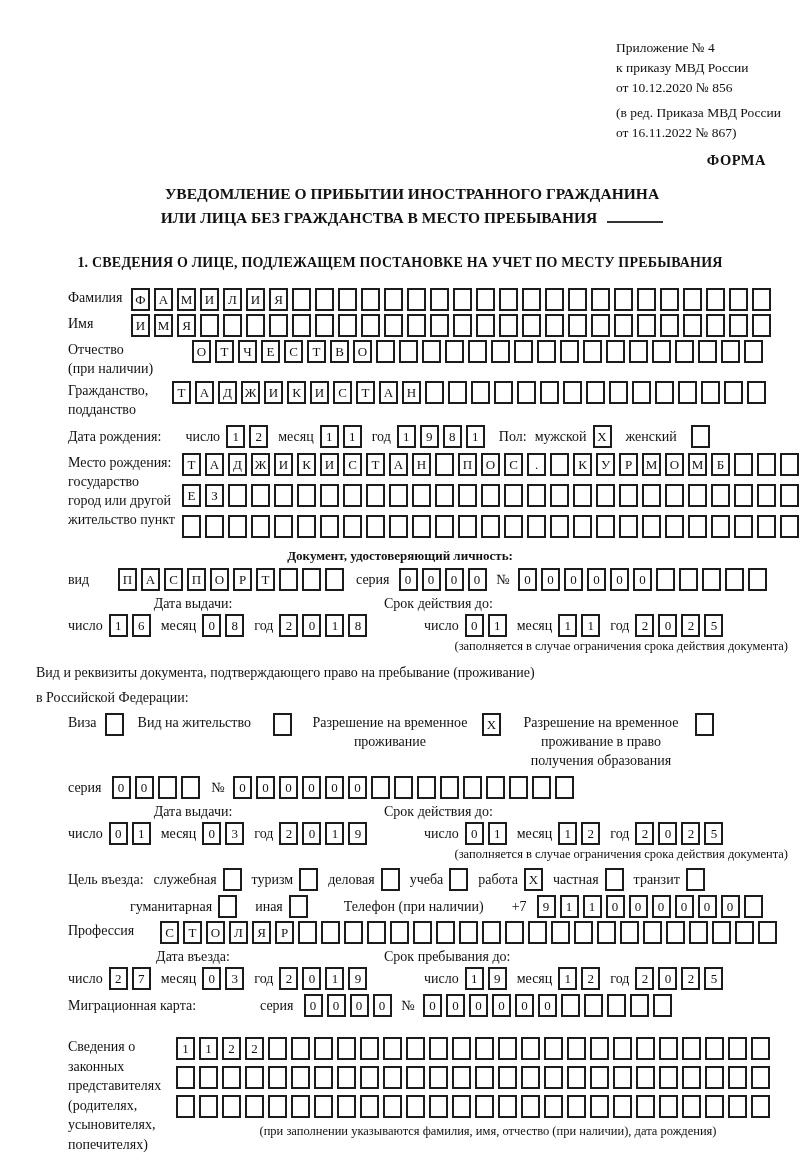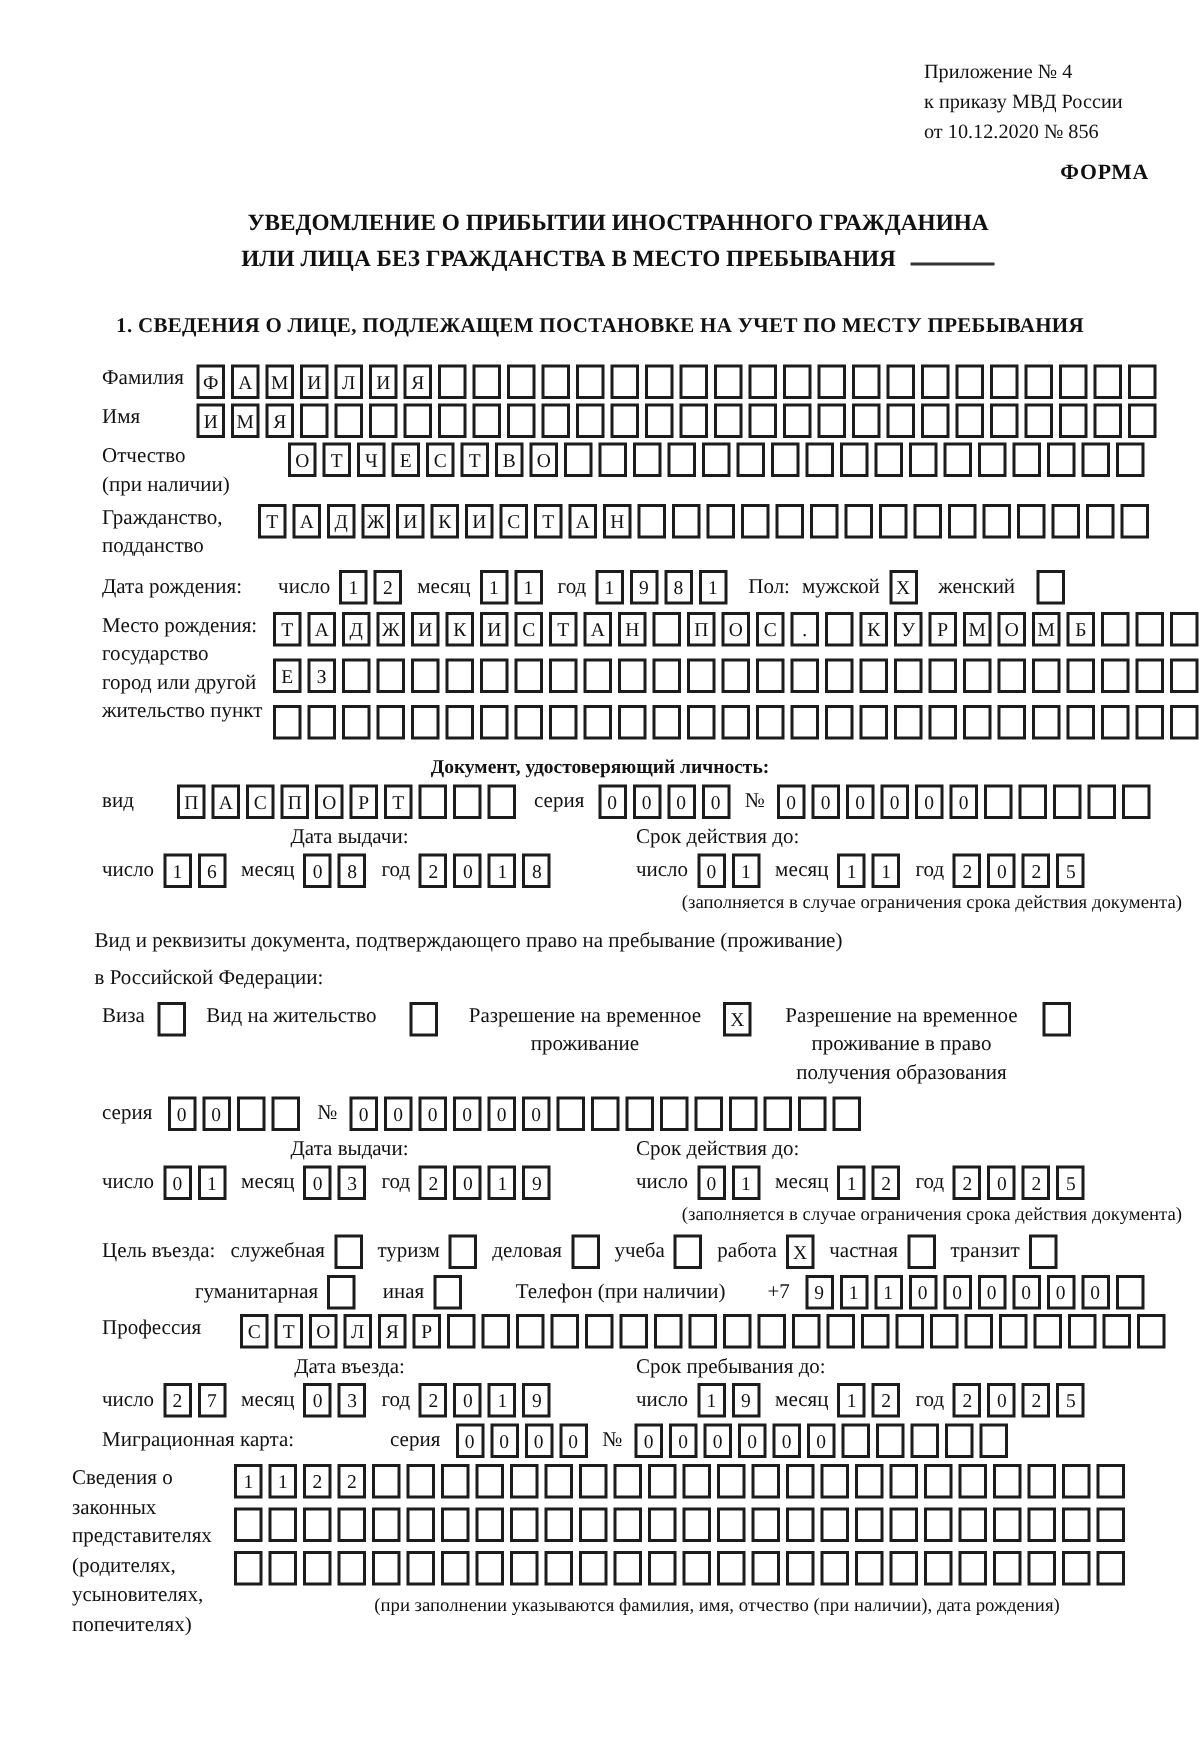--- a/index.html
+++ b/index.html
@@ -28,58 +28,62 @@
   }
   .w-fam{width:63px;}
   .w-otch{width:124px;}
   .w-grazh{width:104px;}
   .w-birthpl{width:80px;}
   .w-prof{width:92px;}
   .dlbl{font-size:14px;align-self:center;margin:0 6px 0 10px;white-space:nowrap;}
   .dlbl.first{margin-left:0;}
   .doc-heading{text-align:center;font-weight:bold;font-size:13px;margin:6px 0 4px;}
   .seglbl{font-size:14px;align-self:center;white-space:nowrap;}
-  .datehead{display:flex;padding-left:68px;margin:5px 0 2px;font-size:14px;}
+  .datehead{display:flex;padding-left:28px;margin:5px 0 2px;font-size:14px;}
   .datehead .h1{width:330px;text-align:center;}
   .datehead .h2{width:340px;margin-left:26px;text-align:left;}
   .daterow{display:flex;padding-left:68px;margin-bottom:2px;}
   .daterow .g1{width:330px;display:flex;}
   .daterow .g2{margin-left:26px;display:flex;}
   .note{text-align:right;padding-right:12px;font-size:12.5px;margin:1px 0 6px;}
-  .plain{padding-left:63px;font-size:14px;line-height:25px;}
+  .plain{padding-left:36px;font-size:14px;line-height:25px;}
   .opt-row{display:flex;align-items:flex-start;padding-left:68px;margin:3px 0 6px;gap:14px;}
   .opt{display:flex;align-items:flex-start;gap:8px;}
   .opt .olbl{font-size:14px;line-height:19px;}
   .opt .olbl.c{text-align:center;}
   .w-rvp{width:168px;}
   .w-rvpo{width:172px;}
   .purpose-row{display:flex;align-items:center;padding-left:68px;margin:4px 0 2px;gap:10px;flex-wrap:nowrap;}
   .purpose-row .opt{align-items:center;gap:6px;}
   .purpose-row .plbl{font-size:14px;white-space:nowrap;}
   .phone-row{display:flex;align-items:center;padding-left:130px;margin:4px 0 3px;gap:10px;}
   .phone-row .opt{align-items:center;gap:6px;}
   .phone-row .plbl{font-size:14px;white-space:nowrap;}
   .phone-pre{font-size:14px;margin-left:18px;}
   .mig-row{display:flex;align-items:center;padding-left:68px;margin:4px 0 3px;}
   .mig-row .mlbl{font-size:14px;width:152px;}
   .mig-row .seglbl{margin-left:40px;margin-right:10px;}
-  .reps{display:flex;padding-left:48px;margin-top:4px;justify-content:flex-end;}
+  .reps{display:flex;padding-left:68px;margin-top:20px;justify-content:flex-end;}
   .reps .lblcol{width:108px;font-size:14px;line-height:19.5px;flex-shrink:0;}
   .reps .cellcol{flex:1;}
   .reps-note{font-size:12.5px;text-align:center;margin-top:6px;}
 </style>
 </head>
 <body>
 
 <div class="page">
 
   <div class="appendix">
     <div>Приложение № 4</div>
     <div>к приказу МВД России</div>
     <div>от 10.12.2020 № 856</div>
+    <div class="grp2">
+      <div>(в ред. Приказа МВД России</div>
+      <div>от 16.11.2022 № 867)</div>
+    </div>
   </div>
 
   <div class="forma">ФОРМА</div>
 
   <div class="title">
     <div>УВЕДОМЛЕНИЕ О ПРИБЫТИИ ИНОСТРАННОГО ГРАЖДАНИНА</div>
     <div><span>ИЛИ ЛИЦА БЕЗ ГРАЖДАНСТВА В МЕСТО ПРЕБЫВАНИЯ</span><span class="blank-line"></span></div>
   </div>
 
   <div class="sec-heading">1. СВЕДЕНИЯ О ЛИЦЕ, ПОДЛЕЖАЩЕМ ПОСТАНОВКЕ НА УЧЕТ ПО МЕСТУ ПРЕБЫВАНИЯ</div>

